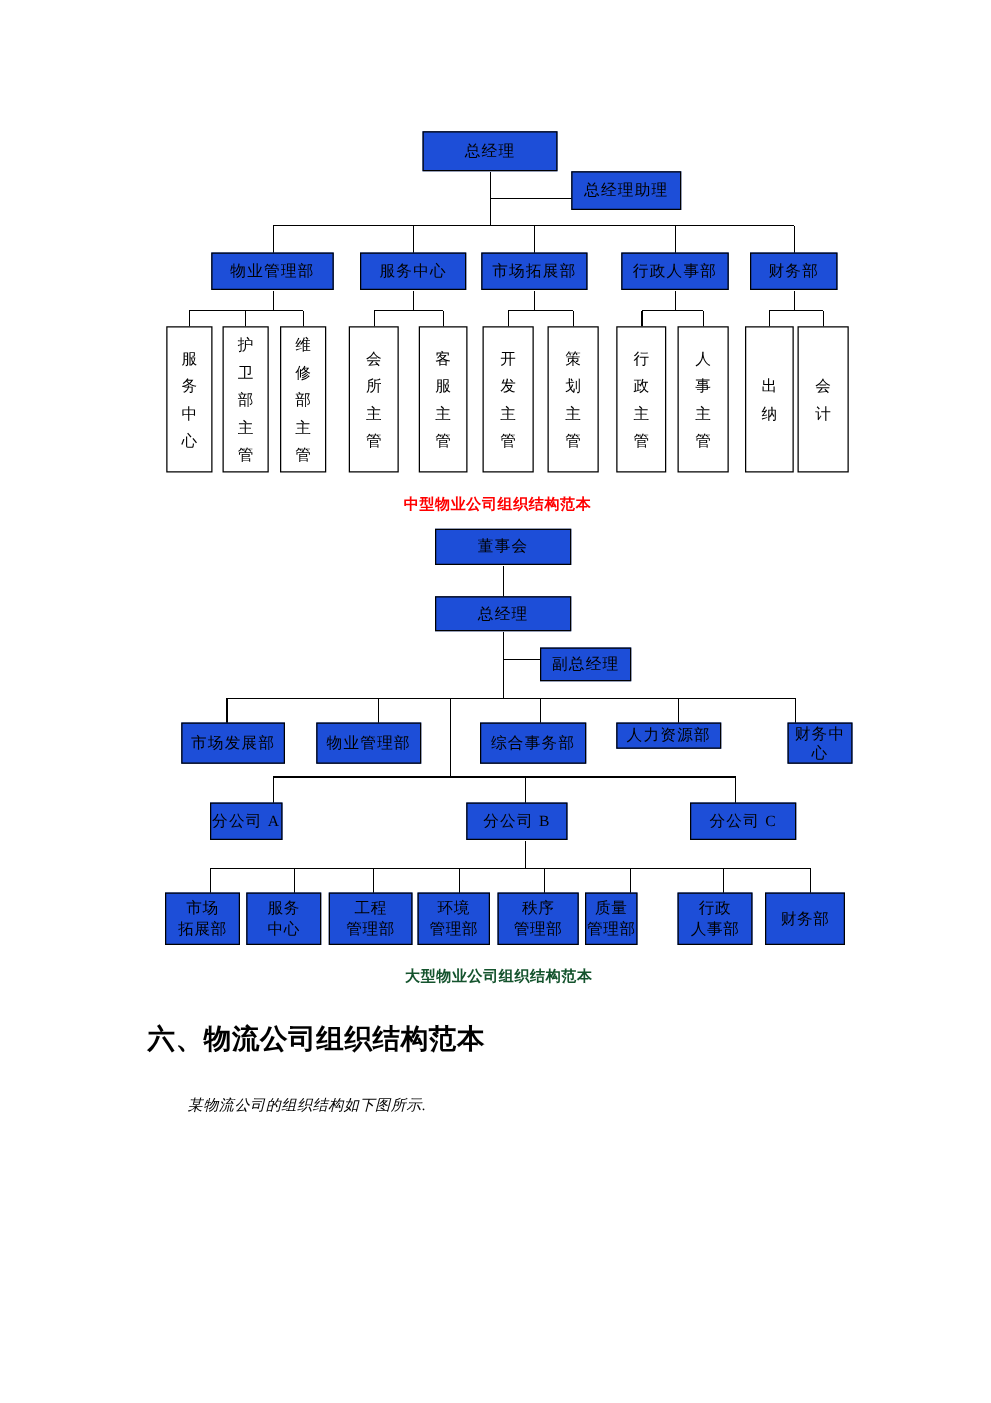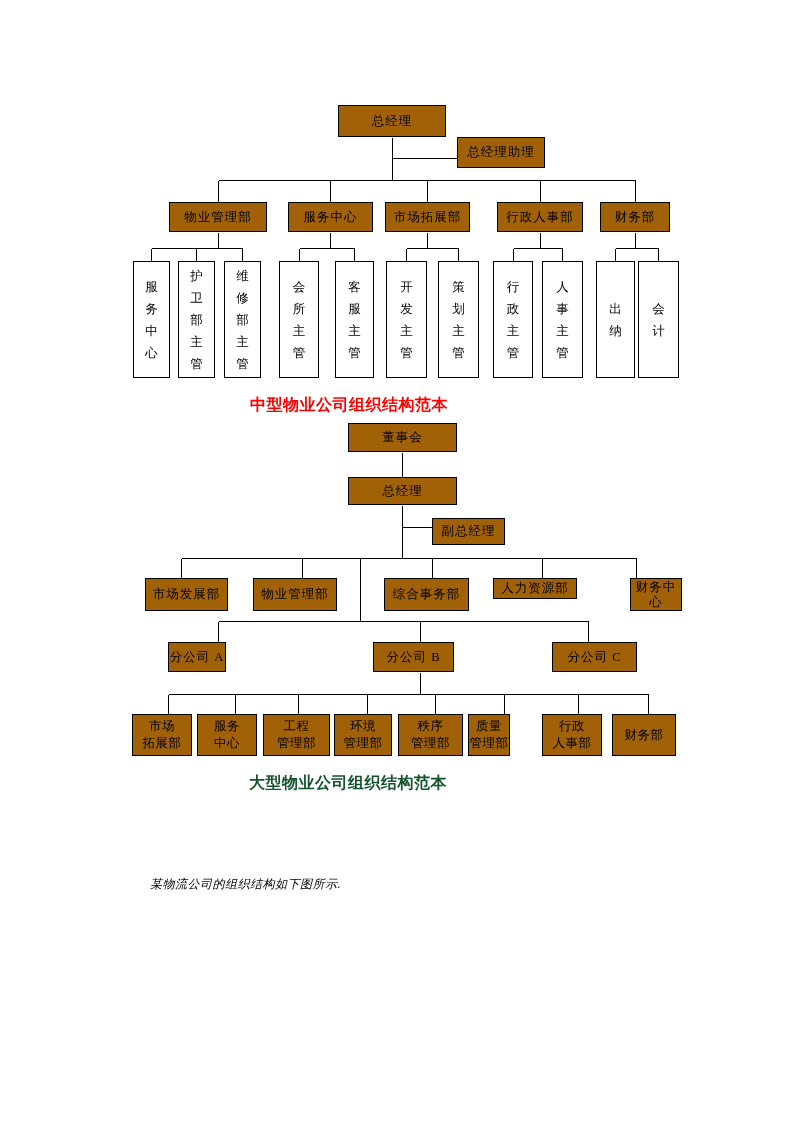--- a/index.html
+++ b/index.html
@@ -8,21 +8,21 @@
     width:793px;height:1122px;
     background:#fff;
     font-family:"Liberation Serif","DejaVu Serif",serif;
     color:#000;
     overflow:hidden;
   }
   .connectors{position:absolute;left:0;top:0;}
   .box{
     position:absolute;
     border:1px solid #000;
-    background:#a16207;
+    background:#1d4ed8;
     display:flex;align-items:center;justify-content:center;
     font-size:12.5px;letter-spacing:1px;
     text-align:center;
     box-sizing:border-box;
     line-height:15px;
   }
   .vbox{
     position:absolute;
     border:1px solid #000;
     background:#fff;
@@ -31,22 +31,22 @@
   }
   .vbox span{
     display:block;width:15px;
     font-size:12.5px;line-height:22px;
     text-align:center;word-break:break-all;
     letter-spacing:0;
   }
   .box2{white-space:pre-line;line-height:17px;letter-spacing:0.5px;}
   .caption{
     position:absolute;
-    font-size:16px;font-weight:bold;
-    text-align:left;letter-spacing:0.5px;
+    font-size:12px;font-weight:bold;
+    text-align:center;letter-spacing:0.5px;
   }
   .heading{
     position:absolute;
     font-family:"Liberation Sans","DejaVu Sans",sans-serif;
     font-size:22px;font-weight:bold;
     letter-spacing:0.5px;
   }
   .bodytext{
     position:absolute;
     font-size:12px;letter-spacing:0.5px;font-style:italic;
@@ -157,15 +157,16 @@
 管理部</div>
     <div class="box box2" style="left:468px;top:714px;width:42px;height:42px">质量
 管理部</div>
     <div class="box box2" style="left:542px;top:714px;width:60px;height:42px">行政
 人事部</div>
     <div class="box box2" style="left:612px;top:714px;width:64px;height:42px">财务部</div>
 
     <div class="caption" style="left:249px;top:773px;width:300px;color:#14532d">大型物业公司组织结构范本</div>
   </div>
 
+  <div class="heading" style="left:118px;top:816px">六、物流公司组织结构范本</div>
   <div class="bodytext" style="left:150px;top:876px">某物流公司的组织结构如下图所示.</div>
 
 </div>
 
 </body></html>

